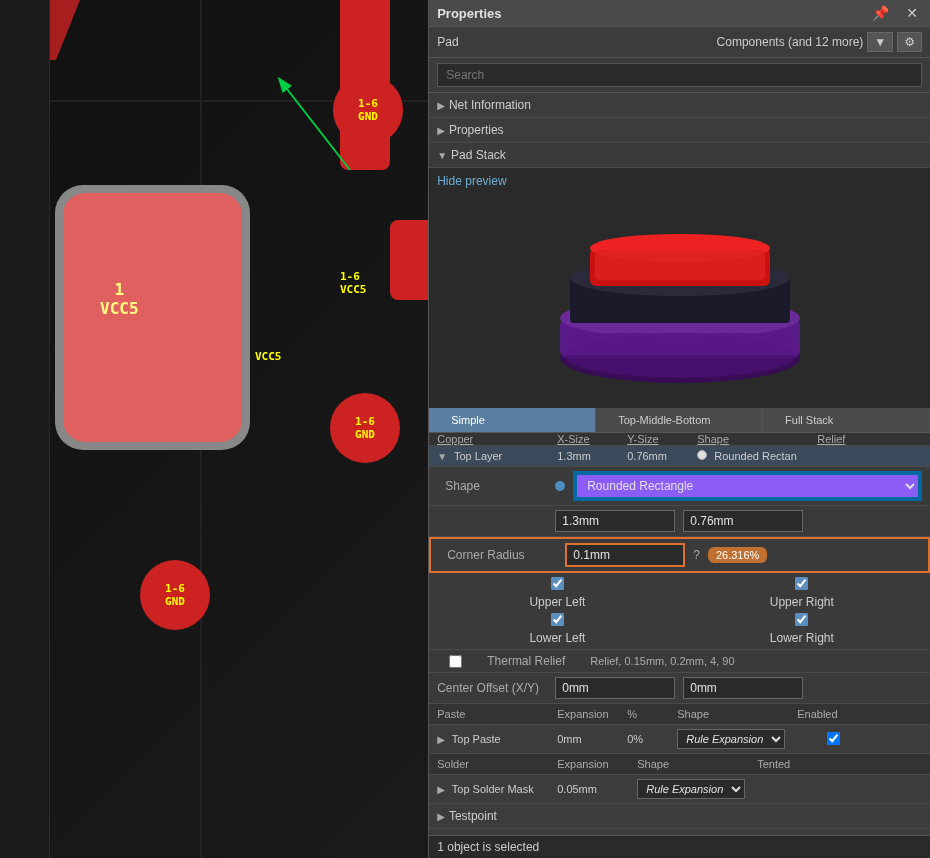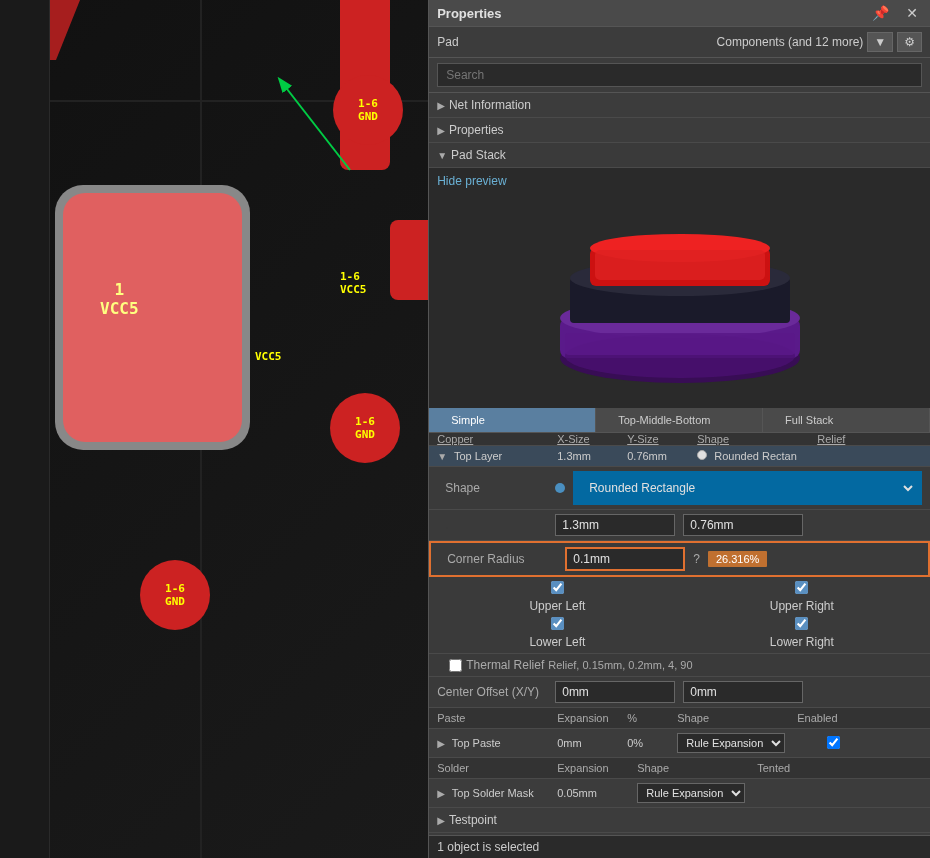--- a/index.html
+++ b/index.html
@@ -223,33 +223,33 @@
       font-size: 12px;
       width: 120px;
     }
 
     .prop-input.highlighted {
       border: 2px solid #e07030;
     }
 
     .prop-select-full {
       flex: 1;
-      background: #0369a1;
-      border: 6px solid #0369a1;
+      background: #8b5cf6;
+      border: 4px solid #0369a1;
       color: #e0e0e0;
       padding: 3px 6px;
       font-size: 12px;
     }
 
     .percentage-badge {
       background: #c07030;
       color: #fff;
       padding: 2px 8px;
       font-size: 11px;
-      border-radius: 1px;
+      border-radius: 6px;
     }
 
     .help-icon {
       color: #aaa;
       font-size: 12px;
       cursor: pointer;
     }
 
     
     .checkbox-grid {
@@ -270,21 +270,21 @@
       flex-direction: column;
     }
 
     .checkbox-item input[type=checkbox] {
       accent-color: #5a8fc0;
     }
 
     .thermal-row {
       display: flex;
       align-items: center;
-      gap: 4px;
+      gap: 25px;
       padding: 4px 8px 4px 20px;
       background: #3a3a3a;
       border-bottom: 1px solid #4a4a4a;
       color: #aaa;
       font-size: 12px;
     }
 
     .thermal-row input[type=checkbox] {
       accent-color: #5a8fc0;
     }
@@ -320,20 +320,21 @@
       color: #ccc;
       font-size: 11px;
     }
 
     .rule-select {
       background: #2a2a2a;
       border: 1px solid #666;
       color: #e0e0e0;
       padding: 2px 4px;
       font-size: 11px;
+      font-style: italic;
     }
 
     .solder-header {
       display: grid;
       grid-template-columns: 120px 80px 120px 80px;
       padding: 4px 8px;
       background: #333;
       border-bottom: 1px solid #4a4a4a;
       color: #aaa;
       font-size: 11px;

